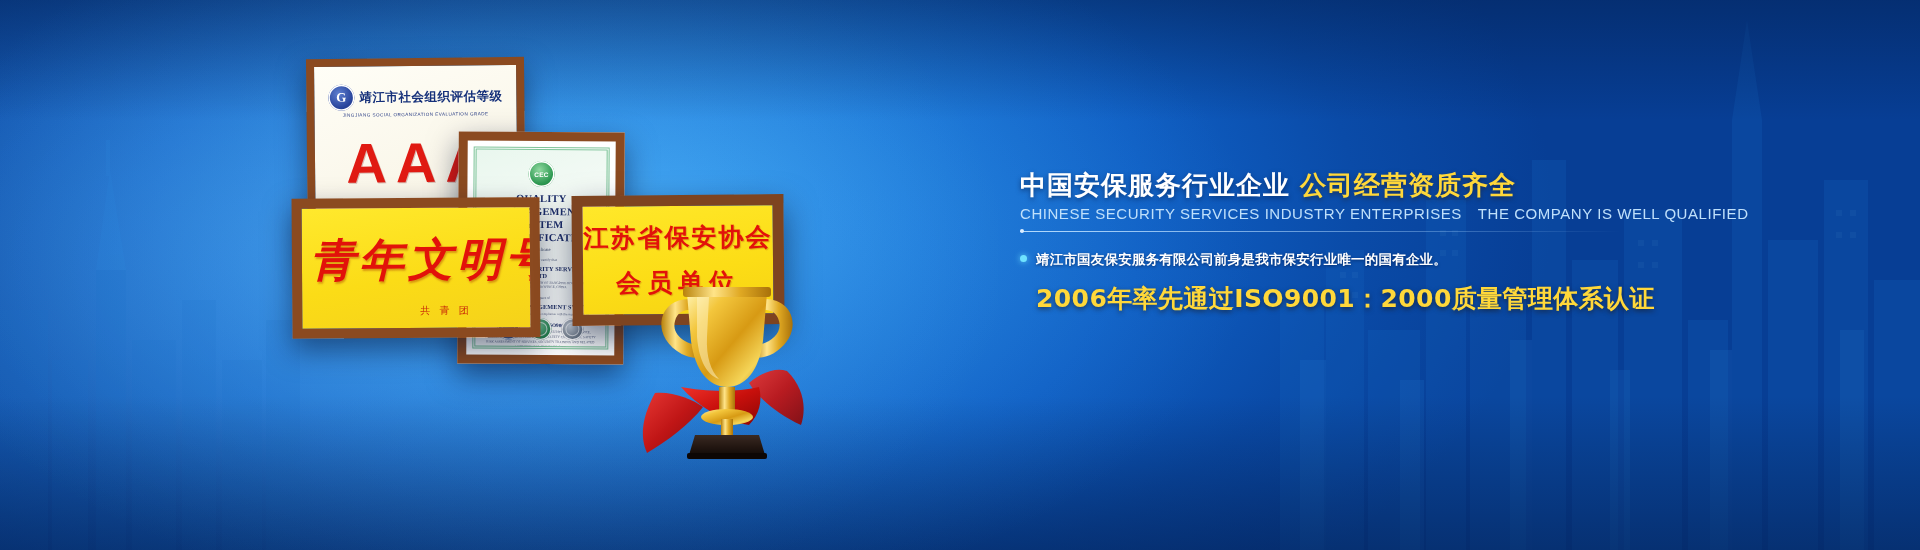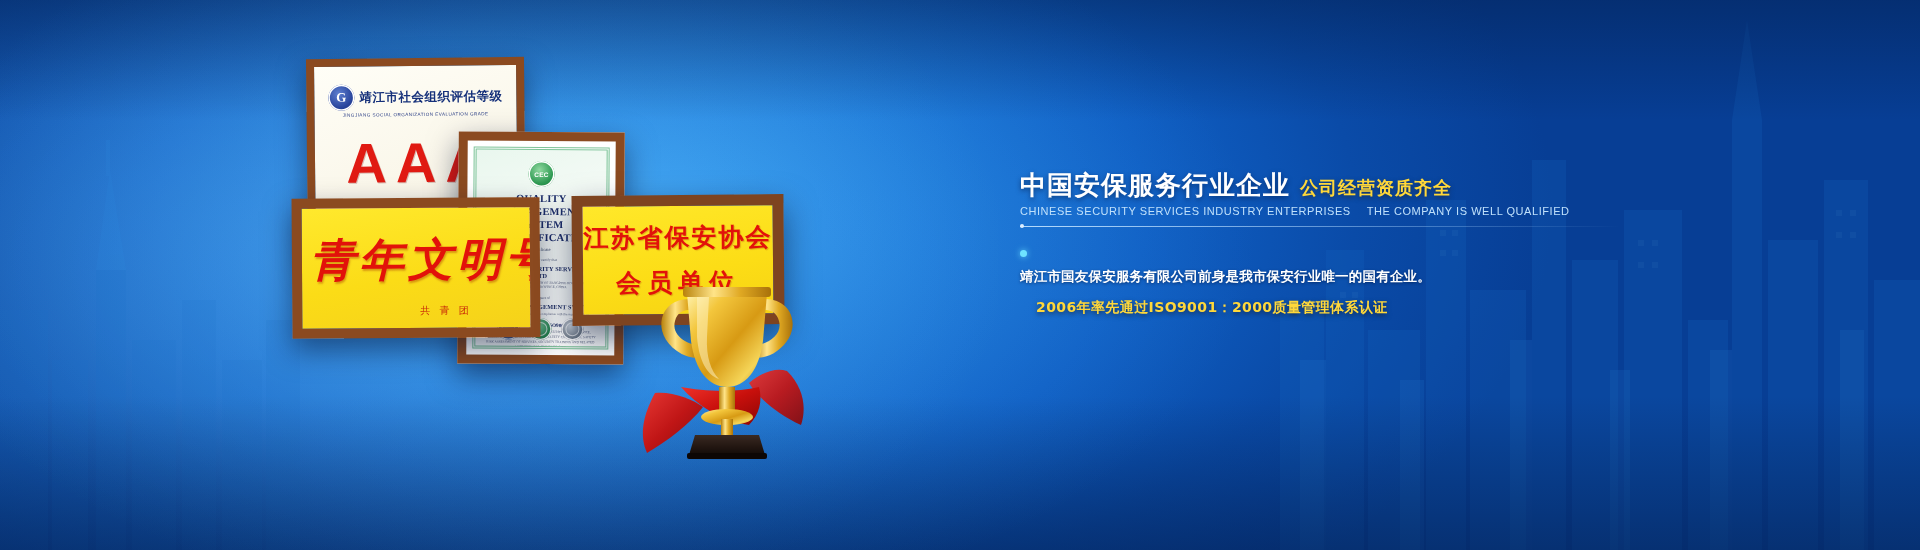--- a/index.html
+++ b/index.html
@@ -162,53 +162,53 @@
 
   
   .content{position:absolute;left:1020px;top:172px;width:620px;}
   .headline{white-space:nowrap;line-height:1;}
   .h-white{
     font-size:26px;font-weight:bold;color:#ffffff;letter-spacing:1px;
     font-family:"DejaVu Sans",sans-serif;
     text-shadow:0 2px 5px rgba(0,20,60,.55);
   }
   .h-gold{
-    font-size:18px;font-weight:bold;color:#ffd83a;letter-spacing:1px;margin-left:10px;
+    font-size:26px;font-weight:bold;color:#ffd83a;letter-spacing:1px;margin-left:10px;
     font-family:"DejaVu Sans",sans-serif;
     text-shadow:0 2px 5px rgba(40,20,0,.5);
   }
   .sub-en{
-    margin-top:7px;color:#bfe0fb;font-size:11px;letter-spacing:.55px;white-space:nowrap;
+    margin-top:7px;color:#bfe0fb;font-size:15px;letter-spacing:.55px;white-space:nowrap;
     font-family:"Liberation Sans",sans-serif;
   }
   .sub-en .gap{display:inline-block;width:16px;}
   .rule{
     margin-top:9px;width:600px;height:1px;
     background:linear-gradient(90deg, rgba(190,225,255,.95) 0%, rgba(160,205,250,.45) 62%, rgba(160,205,250,0) 100%);
   }
   .rule::after{
     content:"";display:block;position:relative;top:-2px;left:0;width:4px;height:4px;border-radius:50%;
     background:#dceeff;
   }
 
   .bullets{margin-top:17px;}
-  .bullet{display:flex;align-items:flex-start;gap:9px;margin-bottom:11px;flex-direction:column;}
+  .bullet{display:flex;align-items:flex-start;gap:9px;margin-bottom:11px;}
   .dot{
     flex:0 0 auto;width:7px;height:7px;border-radius:50%;margin-top:6px;
     background:#6fe3ff;box-shadow:0 0 6px rgba(110,226,255,.85);
   }
   .btxt{
     color:#ffffff;font-size:13.5px;line-height:1.62;letter-spacing:.2px;
     font-family:"DejaVu Sans",sans-serif;font-weight:bold;
     text-shadow:0 1px 3px rgba(0,20,60,.6);
   }
   .btxt .l2{display:block;margin-left:14px;}
   .iso-line{
     margin-top:4px;margin-left:16px;
-    color:#ffd83a;font-size:14px;font-weight:bold;letter-spacing:.4px;white-space:nowrap;
+    color:#ffd83a;font-size:25px;font-weight:bold;letter-spacing:.4px;white-space:nowrap;
     font-family:"DejaVu Sans",sans-serif;
     text-shadow:0 2px 5px rgba(30,15,0,.55);
   }
 </style>
 </head>
 <body>
 
 <div class="banner">
 
   <div class="bg-base"></div>

